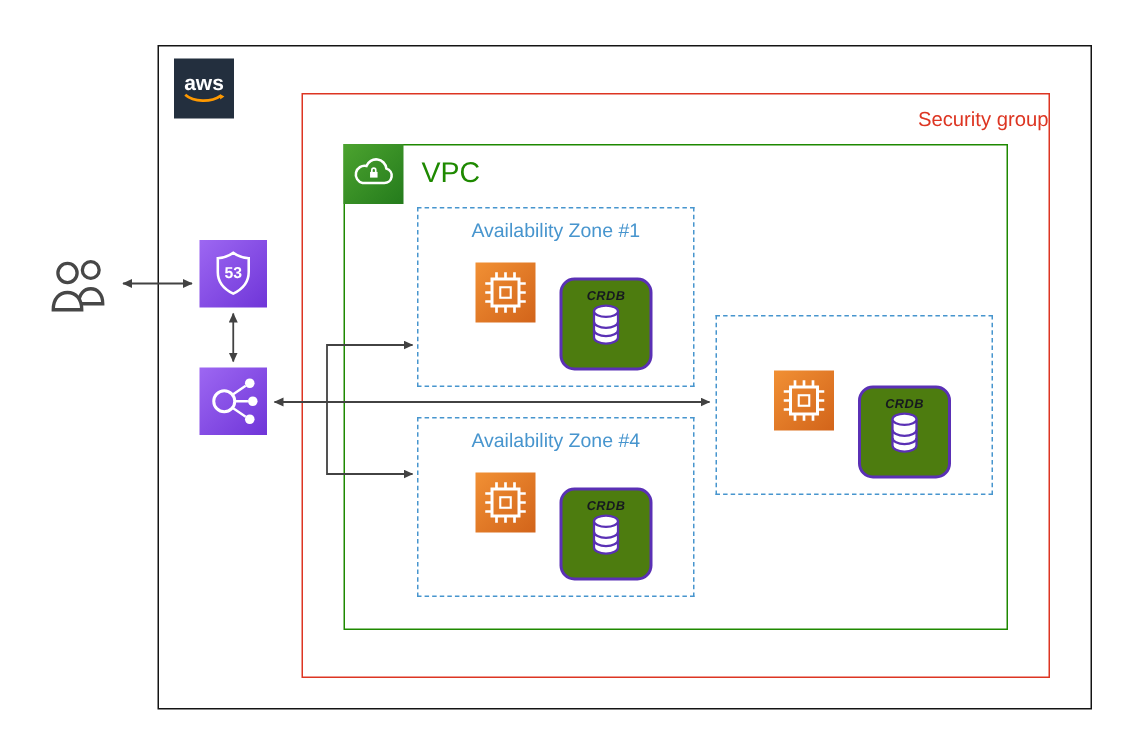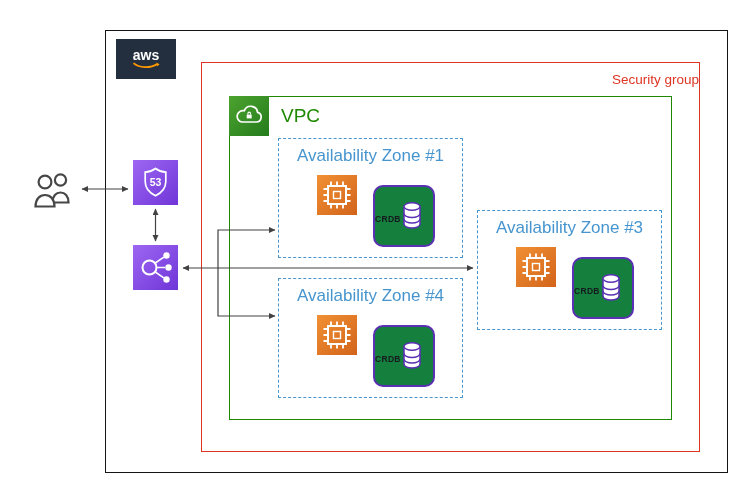--- a/index.html
+++ b/index.html
@@ -1,46 +1,46 @@
 <!DOCTYPE html>
 <html><head>
 <meta charset="utf-8">
 <style>
   html,body { margin:0; padding:0; background:#fff; }
   .canvas { position:relative; width:750px; height:501px; background:#fff;
             font-family:"Liberation Sans", sans-serif; overflow:hidden; }
   .abs { position:absolute; box-sizing:border-box; }
 
   #outer   { left:105px; top:30px; width:623px; height:443px; border:1.5px solid #141414; }
-  #awslogo { left:116px; top:39px; width:60px; height:40px; background:#232F3E;
+  #awslogo { left:116px; top:39px; width:40px; height:40px; background:#232F3E;
              display:flex; flex-direction:column; align-items:center; justify-content:center; }
   #awslogo .aws-txt { color:#fff; font-weight:bold; font-size:14px; line-height:13px; }
 
   #sg { left:201px; top:62px; width:499px; height:390px; border:1px solid #DD3522; }
   .sg-label { width:100%; text-align:right; padding-top:9px; color:#DD3522; font-size:13.5px; }
 
   #vpc      { left:229px; top:96px; width:443px; height:324px; border:1px solid #1E8900; }
   #vpcicon  { left:229px; top:96px; width:40px; height:40px;
               background:linear-gradient(135deg,#4CA32F,#247B1C);
               display:flex; align-items:center; justify-content:center; }
   #vpclabel { left:281px; top:96px; height:40px; line-height:40px; color:#1E8900; font-size:19px; }
 
   .az { position:absolute; border:1.6px dashed #4795CE; box-sizing:border-box; background:transparent; }
   #az1 { left:278px; top:138px; width:185px; height:120px; }
   #az2 { left:278px; top:278px; width:185px; height:120px; }
   #az3 { left:477px; top:210px; width:185px; height:120px; }
-  .az-label { text-align:center; margin-top:7px; color:#4795CE; font-size:17px; }
+  .az-label { text-align:center; margin-top:7px; color:#4795CE; font-size:13px; }
 
   .ec2 { position:absolute; left:38px; top:36px; width:40px; height:40px;
          background:linear-gradient(135deg,#F19034,#D2641A);
          display:flex; align-items:center; justify-content:center; }
 
-  .crdb { position:absolute; left:94px; top:46px; width:58px; height:58px; background:#15803d;
+  .crdb { position:absolute; left:94px; top:46px; width:58px; height:58px; background:#4d7c0f;
           border:2px solid #5A30B5; border-radius:10px;
-          display:flex; flex-direction:row; align-items:center; }
+          display:flex; flex-direction:column; align-items:center;font-style:italic; }
   .crdb-label { font-size:8.5px; font-weight:bold; color:#16191f; margin-top:5px; letter-spacing:.3px; }
 
   .users { left:30px; top:166px; width:48px; height:48px; }
   .sq45  { width:45px; height:45px; background:linear-gradient(135deg,#9D67F2,#6F35D8);
            display:flex; align-items:center; justify-content:center; }
   #r53 { left:133px; top:160px; }
   #elb { left:133px; top:245px; }
   #r53 text { font-family:"Liberation Sans",sans-serif; font-weight:bold; }
 
   #arrows { left:0; top:0; pointer-events:none; }
@@ -118,21 +118,20 @@
           <path d="M3 5.5 V23 a8 4 0 0 0 16 0 V5.5"></path>
           <ellipse cx="11" cy="5.5" rx="8" ry="3.8"></ellipse>
           <path d="M3 12.5 a8 4 0 0 0 16 0" fill="none"></path>
           <path d="M3 18 a8 4 0 0 0 16 0" fill="none"></path>
         </g>
       </svg>
     </div>
   </div>
 
   <div class="az" id="az3">
-    <div class="az-label">Availability Zone #3</div>
     <div class="ec2">
       <svg width="40" height="40" viewBox="0 0 40 40">
         <g stroke="#fff" stroke-width="1.8" fill="none">
           <rect x="11" y="11" width="18" height="18" stroke-width="2"></rect>
           <rect x="16.5" y="16.5" width="7" height="7" stroke-width="1.4"></rect>
           <path d="M14 6.5 V11 M20 6.5 V11 M26 6.5 V11 M14 29 V33.5 M20 29 V33.5 M26 29 V33.5
                    M6.5 14 H11 M6.5 20 H11 M6.5 26 H11 M29 14 H33.5 M29 20 H33.5 M29 26 H33.5"></path>
         </g>
       </svg>
     </div>

